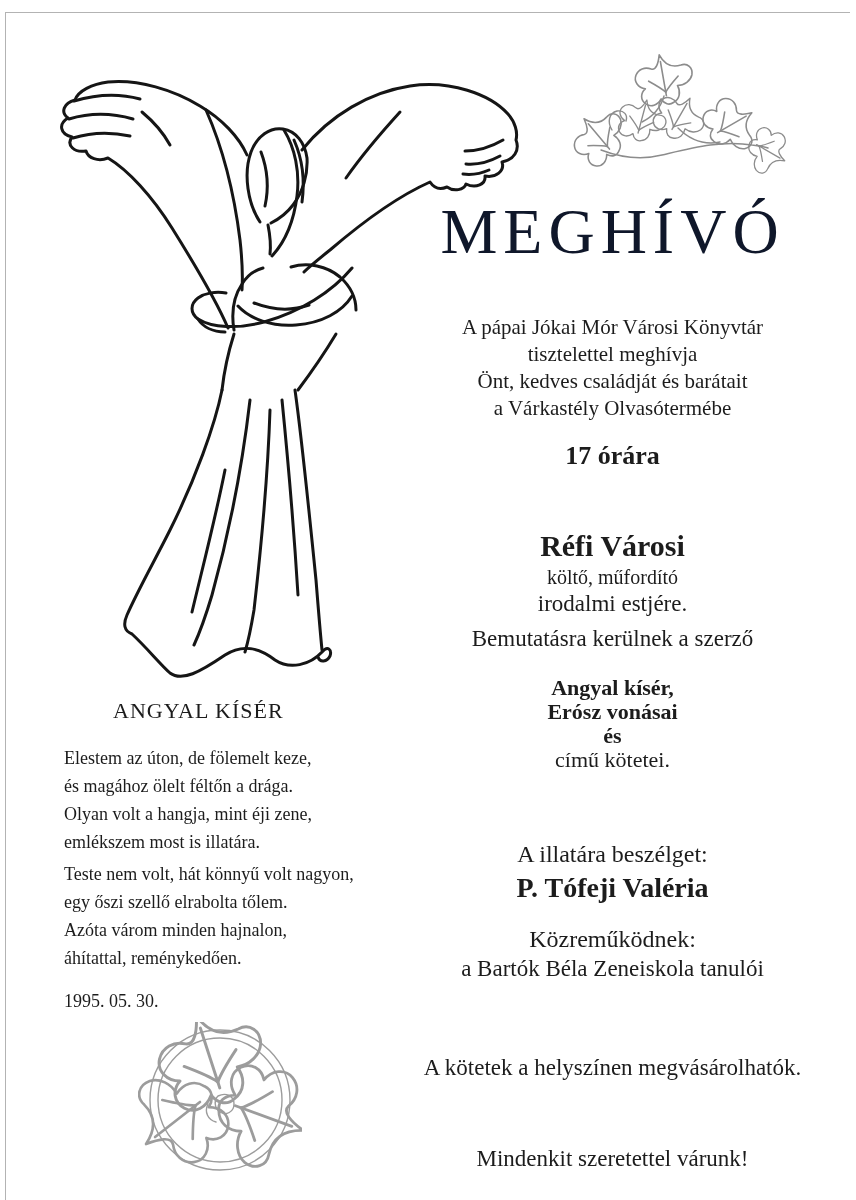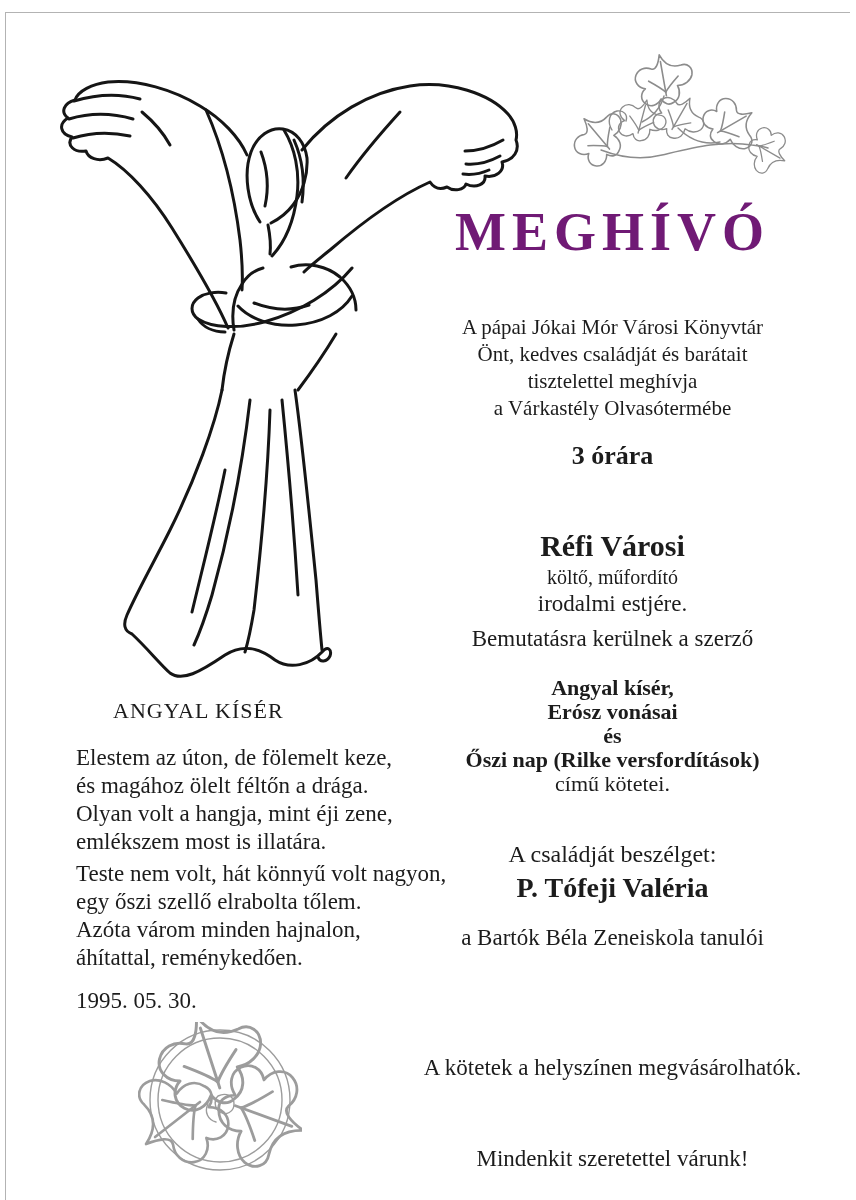--- a/index.html
+++ b/index.html
@@ -15,40 +15,40 @@
   .border-left{position:absolute;left:5px;top:12px;width:1px;height:1188px;background:#b3b3b3;}
 
   .illus{position:absolute;}
   .angel{left:28px;top:55px;}
   .ivy{left:558px;top:52px;}
   .rosette{left:138px;top:1022px;}
 
   .right-col{position:absolute;left:390px;top:0;width:445px;text-align:center;}
   .right-col > div{position:absolute;left:0;right:0;}
 
-  .main-title{top:186px;font-size:54px;line-height:92px;letter-spacing:6px;font-weight:bold;color:#701a75;}
+  .main-title{top:186px;font-size:64px;line-height:92px;letter-spacing:6px;font-weight:normal;color:#0f172a;}
   .intro{top:314px;font-size:21px;line-height:27px;}
   .date-block{top:439px;font-size:26px;line-height:33px;font-weight:bold;}
   .author-block{top:528px;}
   .author-name{font-size:30px;line-height:36px;font-weight:bold;}
   .author-role{font-size:20px;line-height:26px;}
   .event-type{font-size:23px;line-height:28px;}
   .present{top:625px;font-size:23px;line-height:28px;}
   .books{top:676px;font-size:22px;line-height:24px;font-weight:bold;}
   .books .suffix{font-weight:normal;}
   .talk-block{top:839px;}
   .small-label{font-size:24px;line-height:31px;}
   .name-big{font-size:28px;line-height:36px;font-weight:bold;}
   .contrib-block{top:924px;}
   .contrib{font-size:23px;line-height:27px;font-weight:normal;}
   .sales{top:1054px;font-size:23px;line-height:28px;}
   .closing{top:1128px;font-size:23px;line-height:28px;margin-top:17px;}
 
   .poem-title{position:absolute;left:113px;top:698px;font-size:22px;letter-spacing:1px;}
-  .poem{position:absolute;left:76px;top:744px;font-size:23px;line-height:28px;}
+  .poem{position:absolute;left:64px;top:744px;font-size:18px;line-height:28px;}
   .poem .stanza2{margin-top:4px;}
   .poem-date{margin-top:15px;}
 </style>
 </head>
 <body>
 
 <div class="page">
 
   <div class="border-top"></div>
   <div class="border-left"></div>
@@ -123,51 +123,51 @@
     <path d="M 218,1096 C 226,1092 234,1096 234,1104 C 234,1112 226,1116 220,1112 C 214,1108 214,1100 218,1096"></path>
     <path d="M 208,1104 C 204,1112 208,1120 216,1122"></path>
   </svg>
 
   <div class="right-col">
 
     <div class="main-title">MEGHÍVÓ</div>
 
     <div class="intro">
       <div>A pápai Jókai Mór Városi Könyvtár</div>
+      <div>tisztelettel meghívja</div>
       <div>Önt, kedves családját és barátait</div>
-      <div>tisztelettel meghívja</div>
       <div>a Várkastély Olvasótermébe</div>
     </div>
 
     <div class="date-block">
-      <div>3 órára</div>
+      <div>17 órára</div>
     </div>
 
     <div class="author-block">
       <div class="author-name">Réfi Városi</div>
       <div class="author-role">költő, műfordító</div>
       <div class="event-type">irodalmi estjére.</div>
     </div>
 
     <div class="present">Bemutatásra kerülnek a szerző</div>
 
     <div class="books">
       <div>Angyal kísér,</div>
       <div>Erósz vonásai</div>
       <div>és</div>
-      <div>Őszi nap (Rilke versfordítások)</div>
       <div class="suffix">című kötetei.</div>
     </div>
 
     <div class="talk-block">
-      <div class="small-label">A családját beszélget:</div>
+      <div class="small-label">A illatára beszélget:</div>
       <div class="name-big">P. Tófeji Valéria</div>
     </div>
 
     <div class="contrib-block">
+      <div class="small-label">Közreműködnek:</div>
       <div class="contrib">a Bartók Béla Zeneiskola tanulói</div>
     </div>
 
     <div class="sales">A kötetek a helyszínen megvásárolhatók.</div>
 
     <div class="closing">Mindenkit szeretettel várunk!</div>
   </div>
 
   <div class="poem-title">ANGYAL KÍSÉR</div>
 

